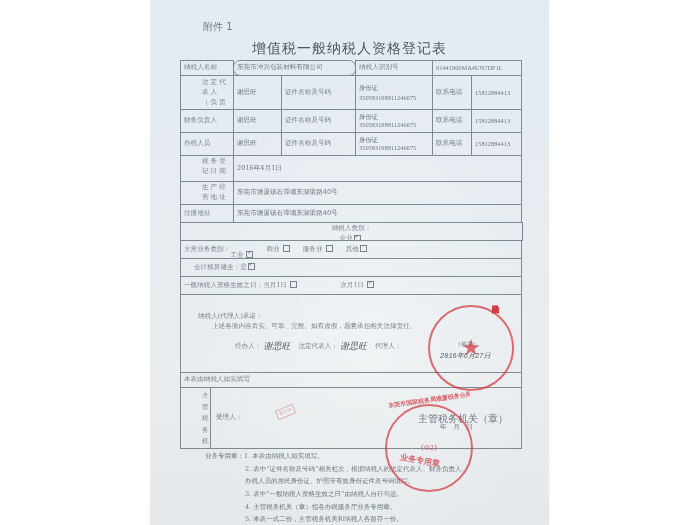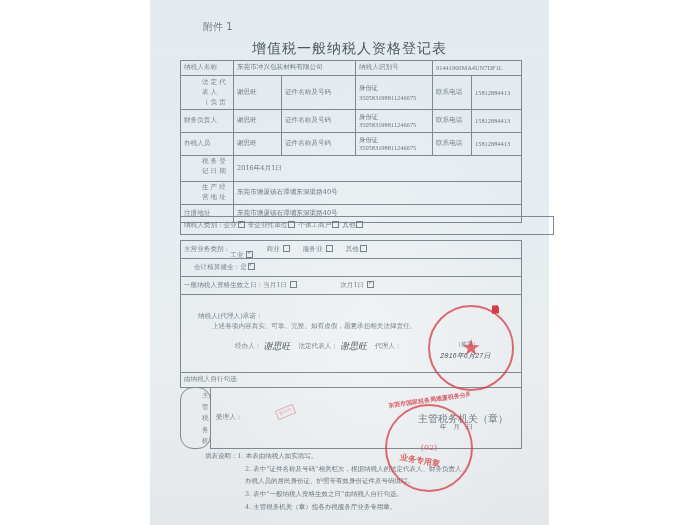--- a/index.html
+++ b/index.html
@@ -56,21 +56,21 @@
 <body>
 
 <div class="paper"></div>
 
 <div class="annex">附件 1</div>
 <div class="title">增值税一般纳税人资格登记表</div>
 
 <div class="cell" style="left:180px;top:60px;width:54px;height:16px;">
     <span>纳税人名称</span>
   </div>
-<div class="cell val" style="left:233px;top:60px;width:123px;height:16px;">
+<div class="cell val" style="left:233px;top:60px;width:123px;height:16px;border-radius:7px;">
     <span>东莞市冲兴包装材料有限公司</span>
   </div>
 <div class="cell" style="left:355px;top:60px;width:78px;height:16px;">
     <span>纳税人识别号</span>
   </div>
 <div class="cell val mono" style="left:432px;top:60px;width:90px;height:16px;">
     <span>91441900MA4UN7DF1L</span>
   </div>
 
 <div class="cell noflex tt" style="left:180px;top:75px;width:54px;height:35px;line-height:1.55;"><span>法定代表人（负责人、业主）</span></div>
@@ -141,21 +141,21 @@
     <span>东莞市塘厦镇石潭埔东深渠路40号</span>
   </div>
 
 <div class="cell" style="left:180px;top:204px;width:54px;height:19px;">
     <span>注册地址</span>
   </div>
 <div class="cell val" style="left:233px;top:204px;width:289px;height:19px;">
     <span>东莞市塘厦镇石潭埔东深渠路40号</span>
   </div>
 
-<div class="cell" style="left:180px;top:216px;width:374px;height:19px;">
+<div class="cell" style="left:180px;top:222px;width:343px;height:19px;flex-direction:column;">
   <span>纳税人类别：</span>
   <span><span>企业</span><span class="chk on"></span></span>
   <span><span>非企业性单位</span><span class="chk"></span></span>
   <span><span>个体工商户</span><span class="chk"></span></span>
   <span><span>其他</span><span class="chk"></span></span>
 </div>
 
 <div class="cell" style="left:180px;top:240px;width:342px;height:19px;">
   <span>主营业务类别：</span>
   <span style="margin-right:10px;margin-top:12px;"><span>工业</span> <span class="chk on"></span></span>
@@ -183,44 +183,45 @@
   <span>经办人：</span>
   <span class="sig">谢思旺</span>
   <span style="margin-left:6px;">法定代表人：</span>
   <span class="sig">谢思旺</span>
   <span style="margin-left:6px;">代理人：</span>
 </div>
 <div style="position:absolute;left:455px;top:340px;font-size:6px;color:#78848c;">（签章）</div>
 <div class="sig" style="position:absolute;left:440px;top:351px;font-size:7px;font-family:Liberation Mono, monospace;">2016年6月27日</div>
 
 <div class="cell" style="left:180px;top:372px;width:342px;height:16px;">
-    <span>由纳税人自行勾选</span>
-  </div>
-
-<div class="cell noflex" style="left:180px;top:387px;width:31px;height:62px;line-height:1.75;padding-top:2px;border-radius:13px;">
+    <span>本表由纳税人如实填写</span>
+  </div>
+
+<div class="cell noflex" style="left:180px;top:387px;width:31px;height:62px;line-height:1.75;padding-top:2px;">
   <div>主管</div>
   <div>税务</div>
   <div>机关</div>
   <div>受理</div>
   <div>情况</div>
 </div>
 <div class="cell" style="left:210px;top:387px;width:312px;height:62px;">
   <span style="margin-left:2px;">受理人：</span>
 </div>
 <div style="position:absolute;left:418px;top:412px;font-size:10px;color:#6c7880;">主管税务机关（章）</div>
 <div style="position:absolute;left:440px;top:423px;font-size:6.6px;color:#6c7880;">年　月　日</div>
 
 <div class="small-stamp">复印件</div>
 
 <div class="notes">
-  <div class="row"><span>填表说明：</span><span>1. 本表由纳税人如实填写。</span></div>
+  <div class="row"><span>业务专用章：</span><span>1. 本表由纳税人如实填写。</span></div>
   <div class="row indent">2. 表中“证件名称及号码”相关栏次，根据纳税人的法定代表人、财务负责人、</div>
   <div class="row indent">办税人员的居民身份证、护照等有效身份证件及号码填写。</div>
   <div class="row indent">3. 表中“一般纳税人资格生效之日”由纳税人自行勾选。</div>
   <div class="row indent">4. 主管税务机关（章）指各办税服务厅业务专用章。</div>
+  <div class="row indent">5. 本表一式二份，主管税务机关和纳税人各留存一份。</div>
 </div>
 
 <div class="stamp" style="left:428px;top:305px;width:86px;height:86px;">
   <span class="star">★</span>
 </div>
 <div class="arc" style="left:490px;top:300px;writing-mode:vertical-rl;font-size:7px;height:80px;overflow:hidden;">东莞市冲兴包装材料有限公司</div>
 
 <div class="stamp" style="left:385px;top:404px;width:88px;height:88px;">
   <div class="inner-text">
     <div style="font-size:8px;">(02)</div>

